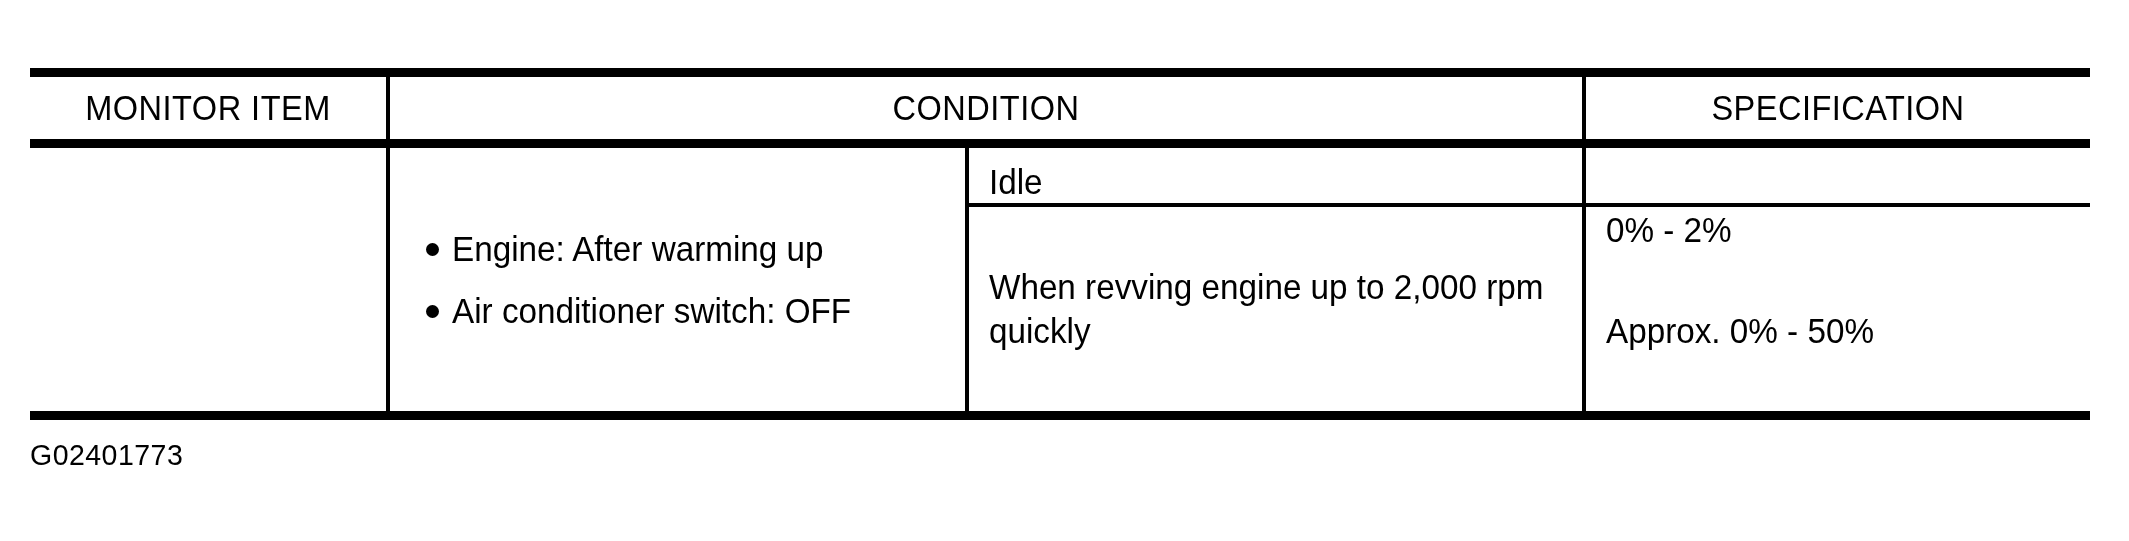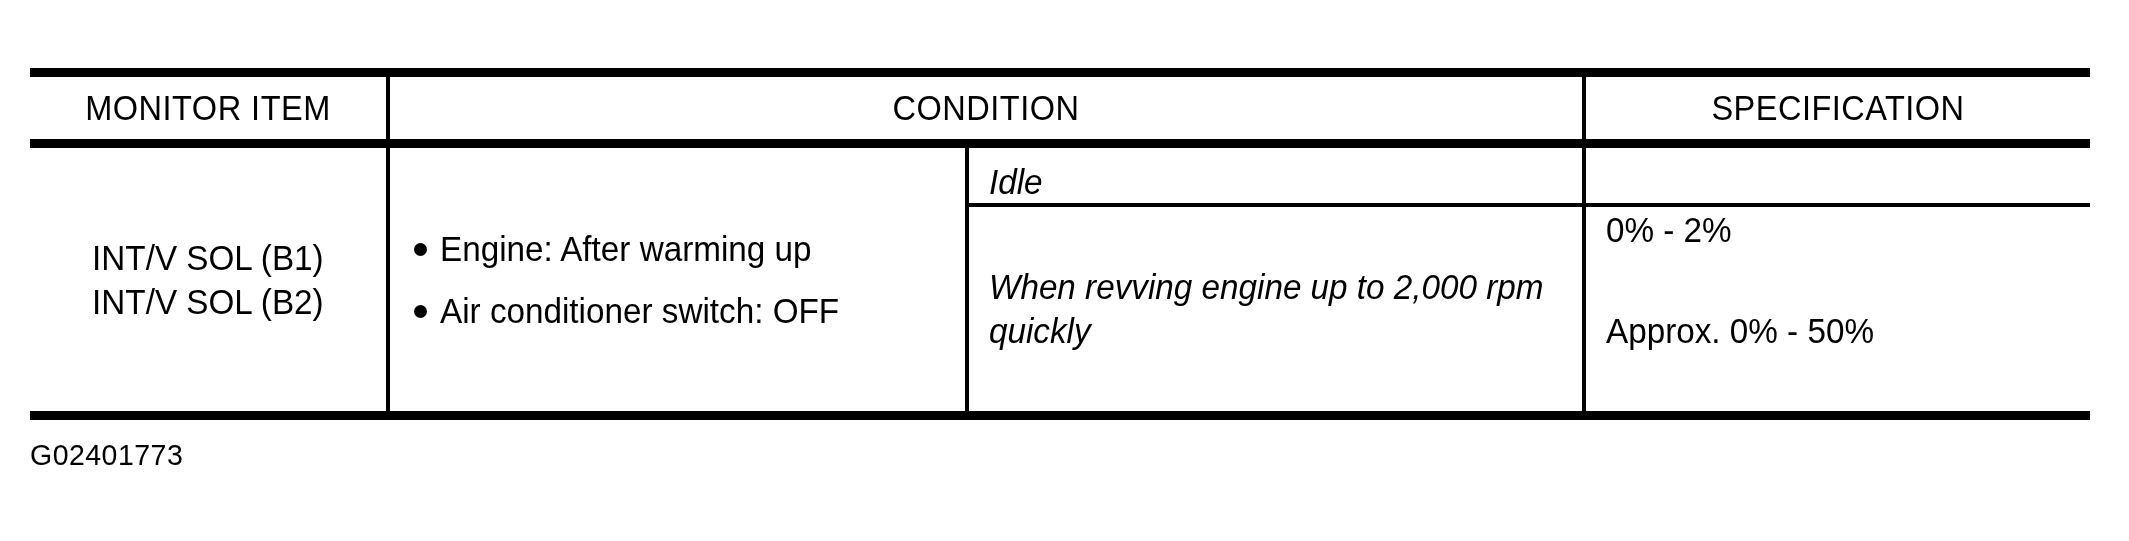--- a/index.html
+++ b/index.html
@@ -100,21 +100,21 @@
 
   
   .cell-conditions {
     left: 360px;
     top: 80px;
     width: 575px;
     height: 263px;
     display: flex;
     flex-direction: column;
     justify-content: center;
-    padding: 0 14px 0 24px;
+    padding: 0 14px 0 36px;
     box-sizing: border-box;
   }
   .bullet-item {
     display: flex;
     align-items: flex-start;
     margin: 9px 0;
   }
   .bullet-dot {
     flex: 0 0 auto;
     width: 13px;
@@ -130,21 +130,20 @@
   }
 
   
   .cell-detail {
     left: 939px;
     width: 613px;
     padding-left: 20px;
     box-sizing: border-box;
     display: flex;
     align-items: center;
-    font-style: italic;
   }
   .cell-detail-idle { top: 80px;  height: 55px; align-items: flex-start; padding-top: 12px; }
   .cell-detail-rev  { top: 139px; height: 204px; }
   .cell-detail .dt-text {
     transform: scaleX(0.95);
     transform-origin: left center;
   }
 
   
   .cell-spec {
@@ -186,24 +185,20 @@
   <div class="rule-rowsplit"></div>
 
   <div class="vrule vrule-c1"></div>
   <div class="vrule vrule-c2"></div>
   <div class="vrule vrule-c3"></div>
 
   <div class="hdr hdr-monitor">MONITOR ITEM</div>
   <div class="hdr hdr-cond">CONDITION</div>
   <div class="hdr hdr-spec">SPECIFICATION</div>
 
-  <div class="cell cell-monitor">
-    <div class="mi-line">INT/V SOL (B1)</div>
-    <div class="mi-line">INT/V SOL (B2)</div>
-  </div>
 
   <div class="cell cell-conditions">
     <div class="bullet-item">
       <span class="bullet-dot"></span>
       <span class="bullet-text">Engine: After warming up</span>
     </div>
     <div class="bullet-item">
       <span class="bullet-dot"></span>
       <span class="bullet-text">Air conditioner switch: OFF</span>
     </div>

